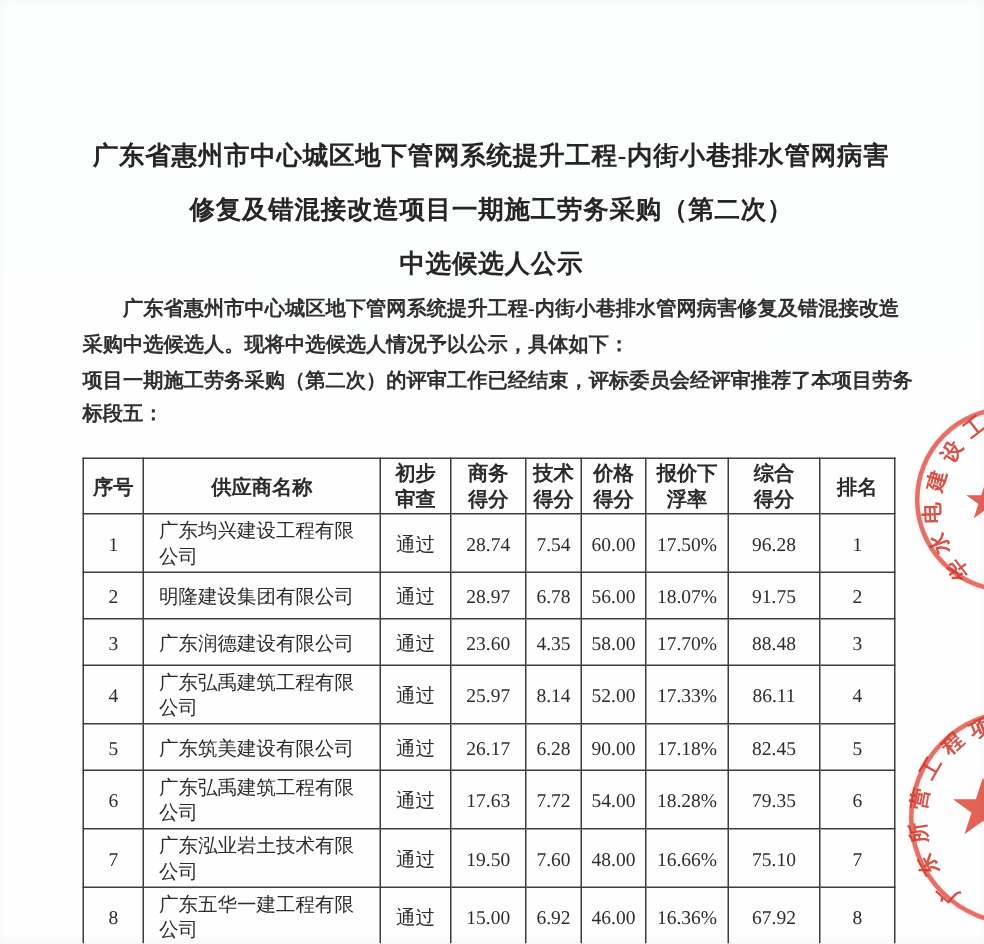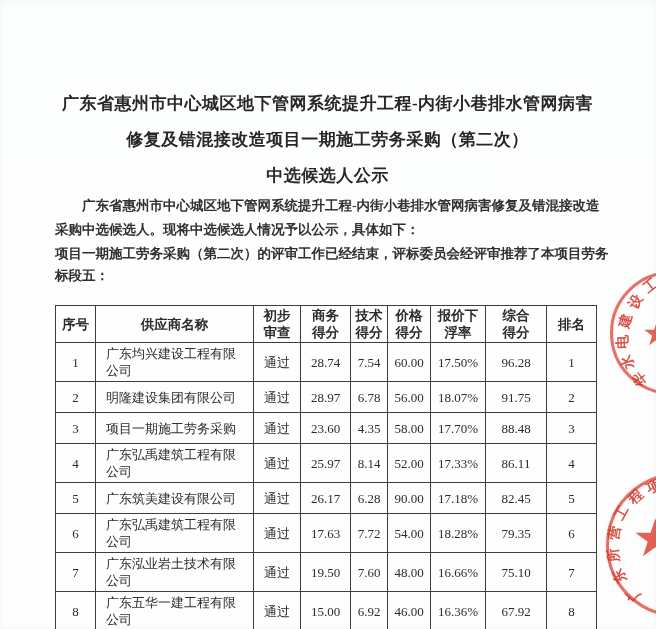--- a/index.html
+++ b/index.html
@@ -117,21 +117,21 @@
           <td>通过</td>
           <td>28.97</td>
           <td>6.78</td>
           <td>56.00</td>
           <td>18.07%</td>
           <td>91.75</td>
           <td>2</td>
         </tr>
         <tr class="r1">
           <td>3</td>
-          <td class="supplier">项目一期施工劳务采购</td>
+          <td class="supplier">广东润德建设有限公司</td>
           <td>通过</td>
           <td>23.60</td>
           <td>4.35</td>
           <td>58.00</td>
           <td>17.70%</td>
           <td>88.48</td>
           <td>3</td>
         </tr>
         <tr class="r2">
           <td>4</td>

